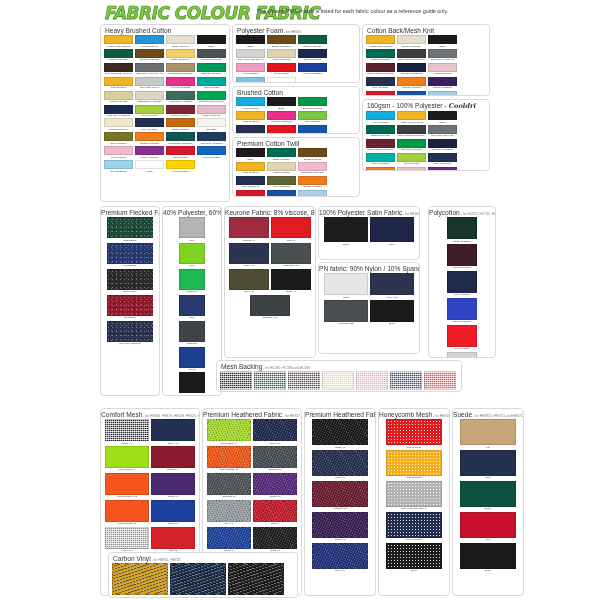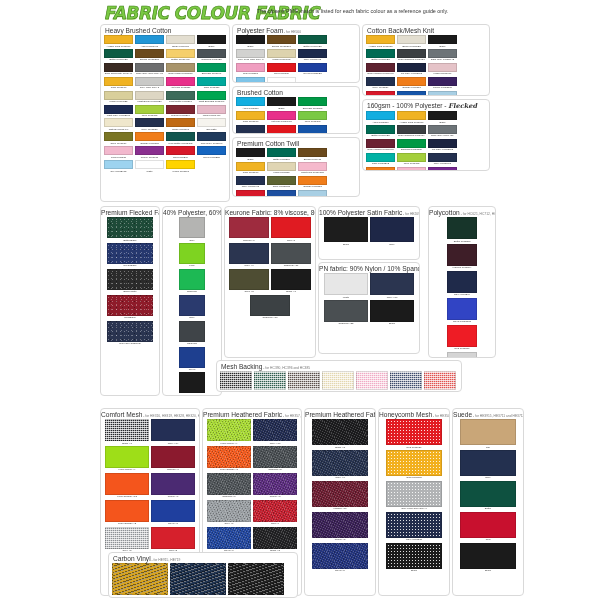--- a/index.html
+++ b/index.html
@@ -424,21 +424,21 @@
           </div>
           <div class="sw" style="width: 29px;">
             <div class="chip" style="height: 9px; background-color: rgb(21, 84, 168);"></div>
           </div>
           <div class="sw" style="width: 29px;">
             <div class="chip" style="height: 9px; background-color: rgb(168, 207, 228);"></div>
           </div>
         </div>
       </div>
       <div class="panel" style="left: 362px; top: 99px; width: 128px; height: 72px;">
-        <div class="panel-title"><span>160gsm - 100% Polyester -</span><span class="script"> Flecked</span></div>
+        <div class="panel-title"><span>160gsm - 100% Polyester -</span><span class="script"> Cooldri</span></div>
         <div class="swatches" style="justify-content: flex-start;">
           <div class="sw" style="width: 29px;">
             <div class="chip" style="height: 9px; background-color: rgb(18, 174, 224);"></div>
             <div class="cap">Aqua PMS306</div>
           </div>
           <div class="sw" style="width: 29px;">
             <div class="chip" style="height: 9px; background-color: rgb(240, 179, 35);"></div>
             <div class="cap">Aussie Gold PMS130</div>
           </div>
           <div class="sw" style="width: 29px;">

